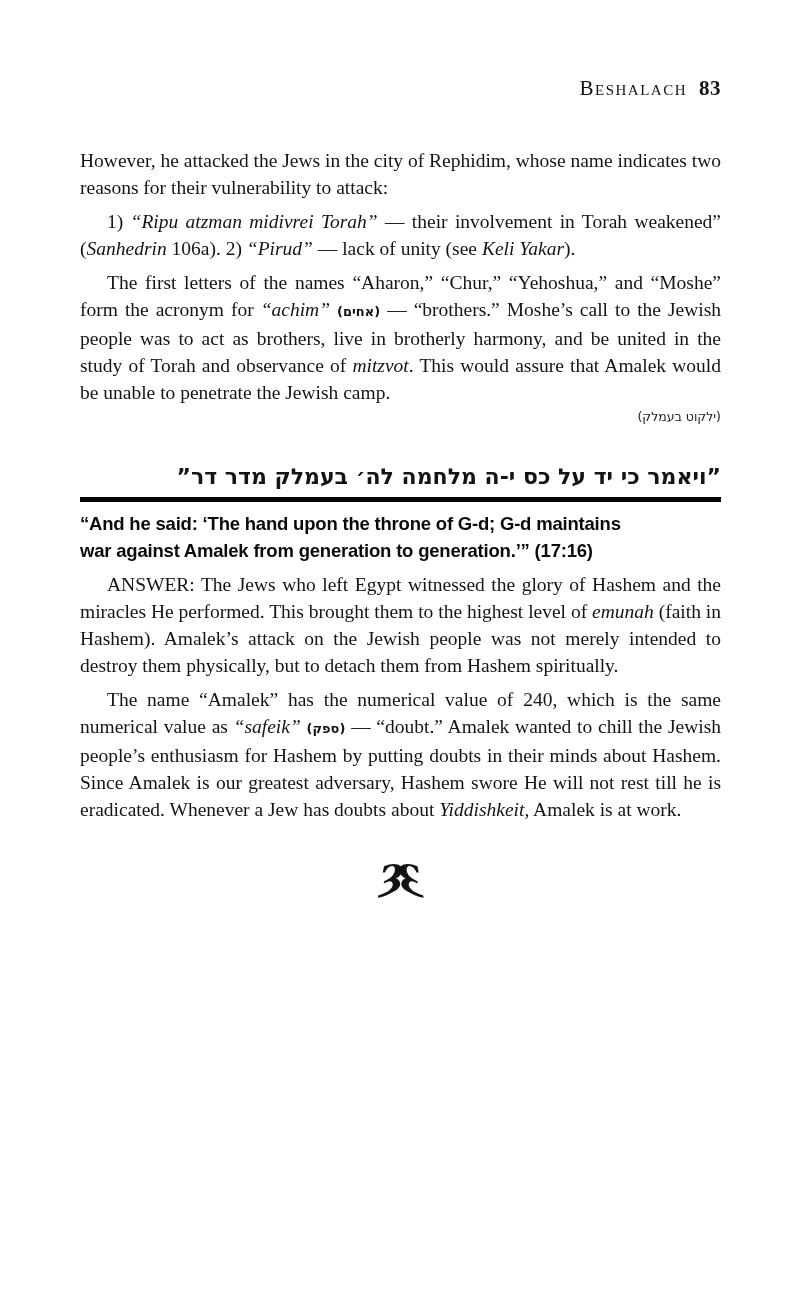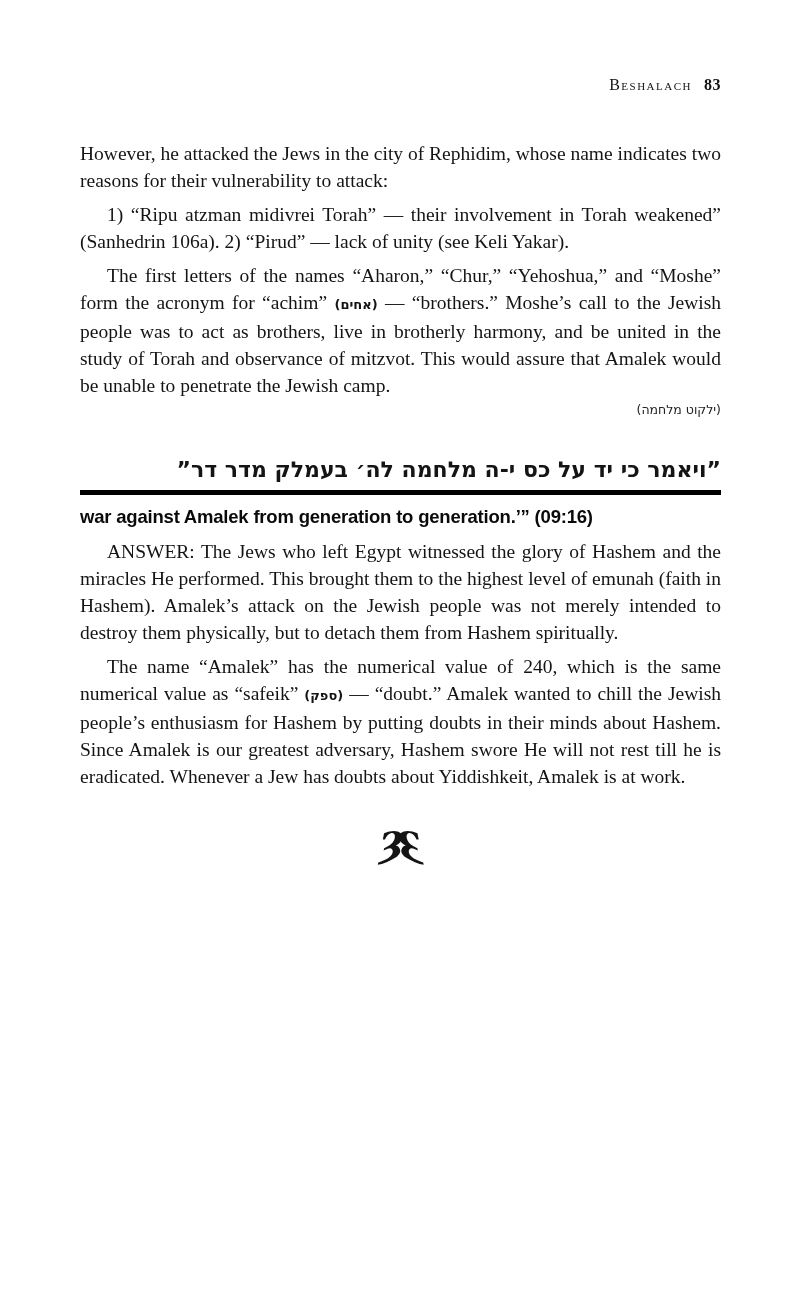--- a/index.html
+++ b/index.html
@@ -9,41 +9,41 @@
     height: 1300px;
     background: #ffffff;
     color: #141414;
     font-family: "Liberation Serif", serif;
     overflow: hidden;
     box-sizing: border-box;
     padding: 76px 79px 0 80px;
   }
   .running-header {
     text-align: right;
-    font-size: 16px;
+    font-size: 21px;
     letter-spacing: 0.5px;
     white-space: nowrap;
   }
   .running-header .section {
     font-variant: small-caps;
     letter-spacing: 1.5px;
   }
   .running-header .pagenum {
     font-weight: bold;
     margin-left: 12px;
   }
   .para {
     font-size: 19.5px;
     line-height: 27px;
     text-align: justify;
     margin: 7px 0 0 0;
   }
   .para.first { margin-top: 46px; }
   .para.indent { text-indent: 27px; }
-  .seg-italic { }
+  .seg-italic { font-style: italic; }
   .seg-hebrew {
     font-family: "DejaVu Sans", sans-serif;
     font-weight: 700;
     font-size: 13px;
     margin-top: 32px;
   }
   .citation {
     direction: rtl;
     text-align: left;   
     text-align: right;
@@ -95,28 +95,29 @@
   <div class="running-header">
     <span class="section">Beshalach</span><span class="pagenum">83</span>
   </div>
 
   <p class="para first"><span class="seg-normal">However, he attacked the Jews in the city of Rephidim, whose name indicates two reasons for their vulnerability to attack:</span></p>
 
   <p class="para indent"><span class="seg-normal">1) </span><span class="seg-italic">“Ripu atzman midivrei Torah”</span><span class="seg-normal"> — their involvement in Torah weakened” (</span><span class="seg-italic">Sanhedrin</span><span class="seg-normal"> 106a). 2) </span><span class="seg-italic">“Pirud”</span><span class="seg-normal"> — lack of unity (see </span><span class="seg-italic">Keli Yakar</span><span class="seg-normal">).</span></p>
 
   <p class="para indent"><span class="seg-normal">The first letters of the names “Aharon,” “Chur,” “Yehoshua,” and “Moshe” form the acronym for </span><span class="seg-italic">“achim”</span><span class="seg-normal"> </span><span class="seg-hebrew">(אחים)</span><span class="seg-normal"> — “brothers.” Moshe’s call to the Jewish people was to act as brothers, live in brotherly harmony, and be united in the study of Torah and observance of </span><span class="seg-italic">mitzvot</span><span class="seg-normal">. This would assure that Amalek would be unable to penetrate the Jewish camp.</span></p>
 
-  <div class="citation">(ילקוט מלחמה)</div>
+  <div class="citation">(ילקוט בעמלק)</div>
 
   <div class="verse-hebrew">”ויאמר כי יד על כס י-ה מלחמה לה׳ בעמלק מדר דר”</div>
 
   <div class="rule"></div>
 
   <div class="verse-translation">
-    <div>war against Amalek from generation to generation.’” (09:16)</div>
+    <div>“And he said: ‘The hand upon the throne of G-d; G-d maintains</div>
+    <div>war against Amalek from generation to generation.’” (17:16)</div>
   </div>
 
 
   <p class="para indent"><span class="seg-normal">ANSWER: The Jews who left Egypt witnessed the glory of Hashem and the miracles He performed. This brought them to the highest level of </span><span class="seg-italic">emunah</span><span class="seg-normal"> (faith in Hashem). Amalek’s attack on the Jewish people was not merely intended to destroy them physically, but to detach them from Hashem spiritually.</span></p>
 
   <p class="para indent"><span class="seg-normal">The name “Amalek” has the numerical value of 240, which is the same numerical value as </span><span class="seg-italic">“safeik”</span><span class="seg-normal"> </span><span class="seg-hebrew">(ספק)</span><span class="seg-normal"> — “doubt.” Amalek wanted to chill the Jewish people’s enthusiasm for Hashem by putting doubts in their minds about Hashem. Since Amalek is our greatest adversary, Hashem swore He will not rest till he is eradicated. Whenever a Jew has doubts about </span><span class="seg-italic">Yiddishkeit</span><span class="seg-normal">, Amalek is at work.</span></p>
 
 
   <div class="ornament">
     <span>Ȝ</span><span class="mirror">Ȝ</span>

